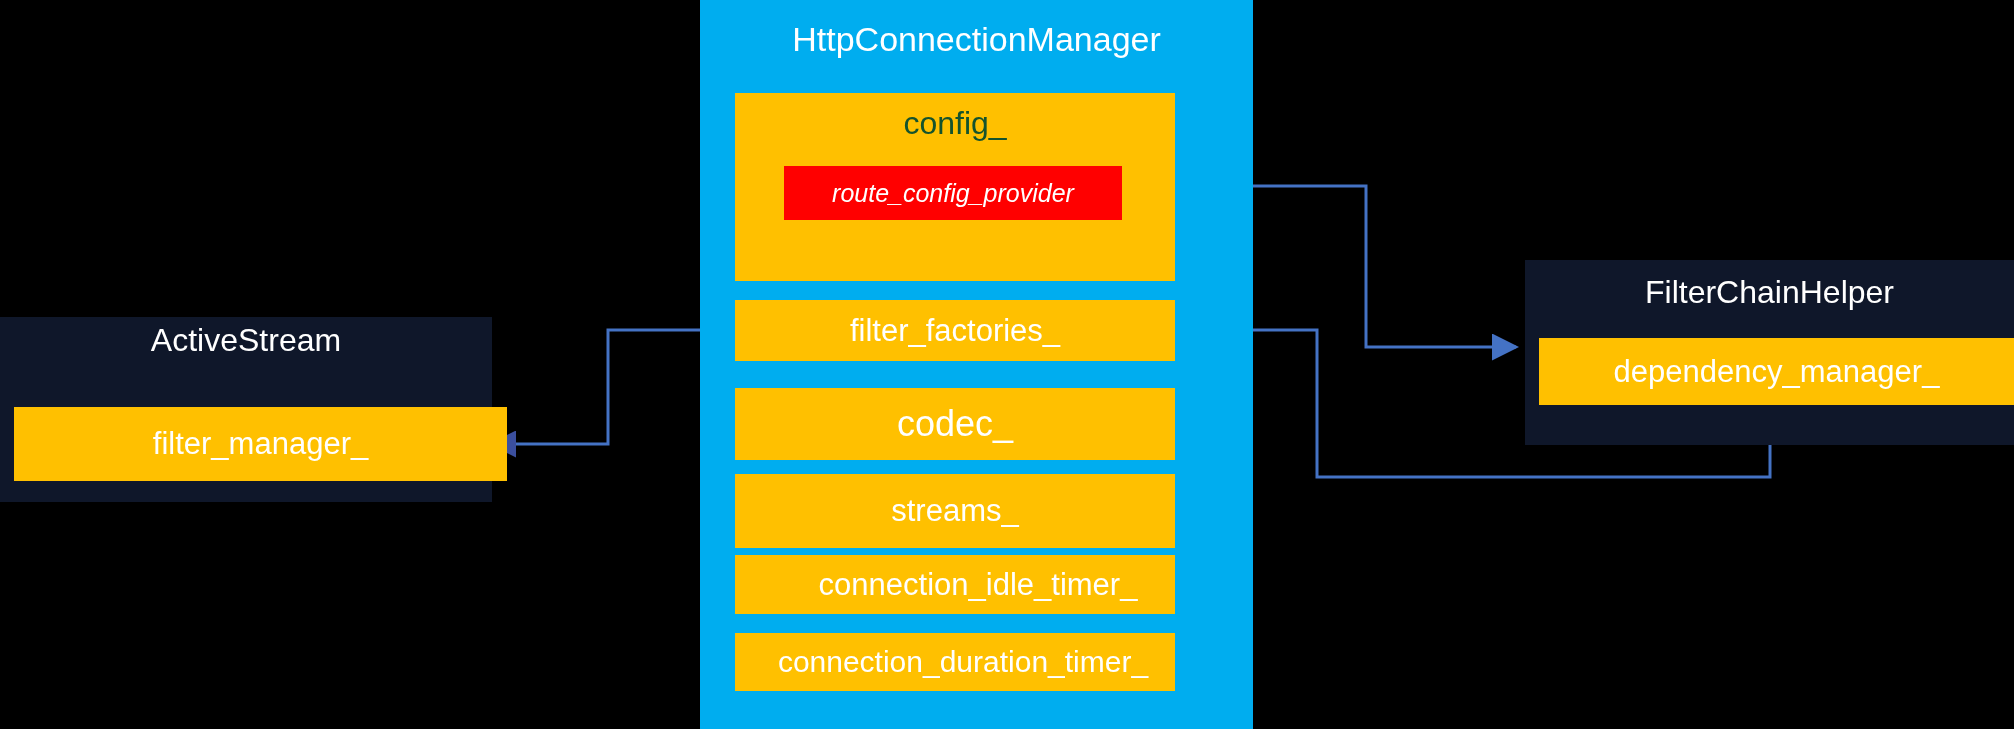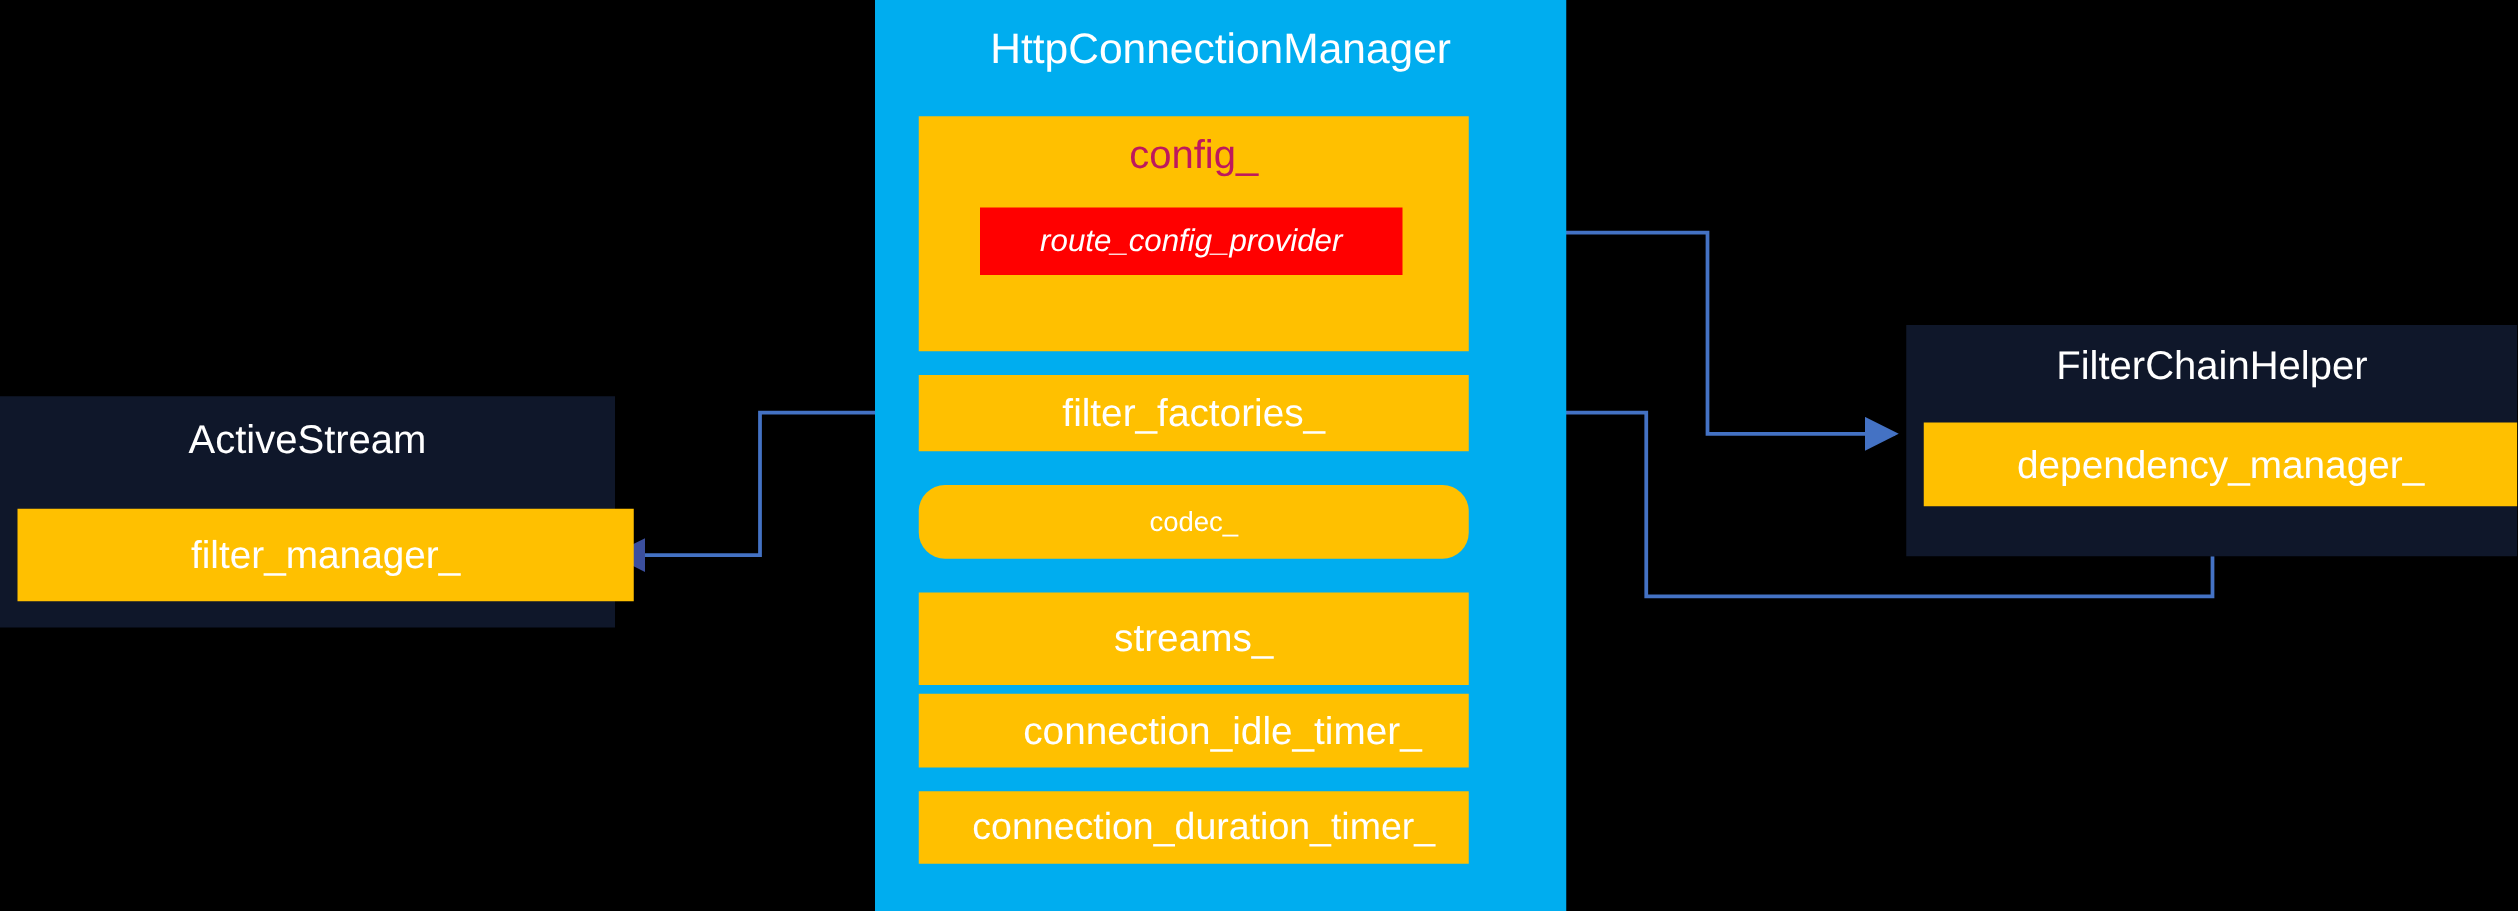--- a/index.html
+++ b/index.html
@@ -49,37 +49,37 @@
     white-space: nowrap;
   }
 
   
   #hcm-panel      { left: 700px;  top: 0px;   width: 553px; height: 729px; }
   #hcm-title      { top: 20px; font-size: 34px; }
 
   #hcm-config     { left: 35px;  top: 93px;  width: 440px; height: 188px; }
   #hcm-config-label {
     position: absolute; left: 0; right: 0; top: 12px;
-    text-align: center; font-size: 32px; color: #be185d;
+    text-align: center; font-size: 32px; color: #14532d;
   }
   #hcm-route-config-provider {
     position: absolute; left: 49px; top: 73px; width: 338px; height: 54px;
     font-size: 25px;
     font-style: italic;
   }
 
   #hcm-filter-factories { left: 35px; top: 300px; width: 440px; height: 61px; font-size: 31px; }
-  #hcm-codec            { left: 35px; top: 388px; width: 440px; height: 59px; font-size: 22px; border-radius: 21px; }
+  #hcm-codec            { left: 35px; top: 388px; width: 440px; height: 72px; font-size: 36px; }
   #hcm-streams          { left: 35px; top: 474px; width: 440px; height: 74px; font-size: 31px; }
   #hcm-idle-timer       { left: 35px; top: 555px; width: 440px; height: 59px; font-size: 31px; padding-left: 46px; }
   #hcm-duration-timer   { left: 35px; top: 633px; width: 440px; height: 58px; font-size: 30px; padding-left: 16px; }
 
   
   #as-panel  { left: 0px; top: 317px; width: 492px; height: 185px; }
-  #as-title  { top: 16px; font-size: 32px; }
+  #as-title  { top: 5px; font-size: 32px; }
   #as-filter-manager { left: 14px; top: 90px; width: 493px; height: 74px; font-size: 31px; }
 
   
   #fch-panel { left: 1525px; top: 260px; width: 489px; height: 185px; }
   #fch-title { top: 14px; font-size: 32px; }
   #fch-dependency-manager { left: 14px; top: 78px; width: 475px; height: 67px; font-size: 31px; }
 
   
   #connectors {
     position: absolute;

